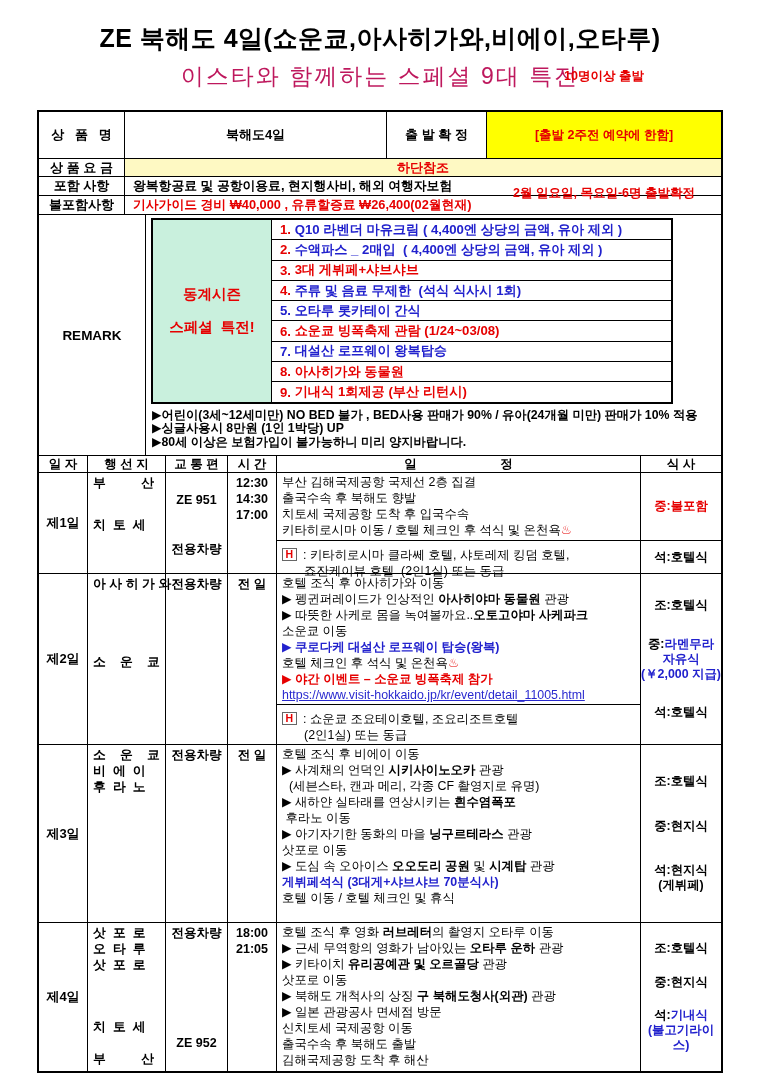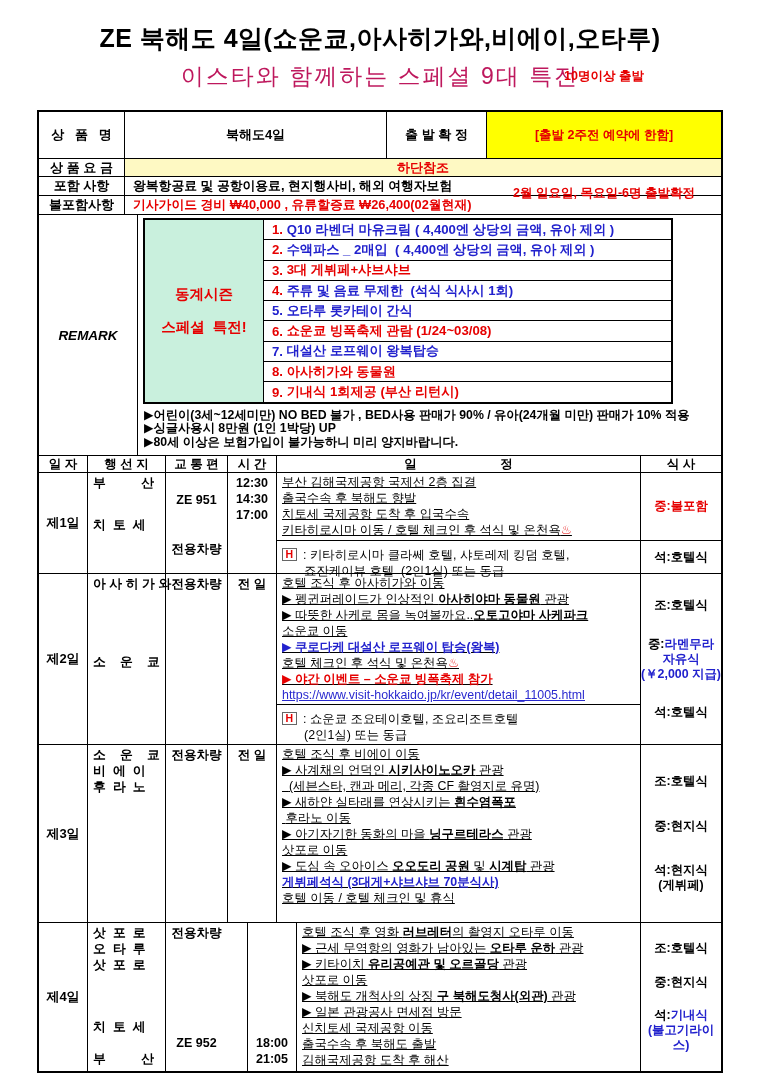--- a/index.html
+++ b/index.html
@@ -18,21 +18,21 @@
   .w-pname{width:262px;flex:none;font-weight:bold;font-size:13px;}
   .w-dep{width:100px;flex:none;}
   .yellow{flex:1;background:#ffff00;flex-direction:column;justify-content:center;}
   .yellow div{color:#e60000;font-weight:bold;font-size:12.5px;line-height:14.5px;}
   .r2{height:17px;}
   .lavender{flex:1;background:#fef9c3;color:#e60000;font-weight:bold;font-size:13px;}
   .r3,.r4{height:18px;}
   .incl{flex:1;justify-content:flex-start;padding-left:8px;font-weight:bold;font-size:12.8px;}
   .excl{flex:1;justify-content:flex-start;padding-left:8px;font-weight:bold;font-size:12.8px;color:#e60000;}
   .remarkrow{display:flex;border-top:1px solid #000;height:240px;}
-  .remark-lbl{width:99px;flex:none;border-right:1px solid #000;display:flex;align-items:center;justify-content:center;font-weight:bold;font-size:13.5px;box-sizing:border-box;font-style:italic;}
+  .remark-lbl{width:107px;flex:none;border-right:1px solid #000;display:flex;align-items:center;justify-content:center;font-weight:bold;font-size:13.5px;box-sizing:border-box;}
   .remark-content{flex:1;display:flex;flex-direction:column;box-sizing:border-box;}
   .special-box{margin:3px 48px 2px 5px;border:2px solid #000;display:flex;box-sizing:border-box;}
   .green{width:118px;flex:none;background:#c9f0dd;display:flex;flex-direction:column;align-items:center;justify-content:center;gap:14px;}
   .green div{color:#e60000;font-weight:bold;font-size:14.5px;white-space:pre;}
   .slist{flex:1;display:flex;flex-direction:column;border-left:1px solid #000;}
   .sitem{border-top:1px solid #000;height:19.3px;display:flex;align-items:center;padding-left:8px;font-size:13.2px;font-weight:bold;white-space:pre;}
   .sitem:first-child{border-top:none;}
   .notes{padding:3px 2px 0 6px;}
   .note{font-size:12.3px;font-weight:bold;line-height:13.8px;white-space:pre;}
   .ithead{display:flex;border-top:1px solid #000;height:16px;}
@@ -42,21 +42,21 @@
   .col{box-sizing:border-box;border-left:1px solid #000;display:flex;flex-direction:column;}
   .col:first-child{border-left:none;}
   .c-day{justify-content:center;align-items:center;font-weight:600;font-size:13px;}
   .c-dest{padding:2px 5px;font-weight:600;font-size:12.8px;}
   .dl{white-space:pre;line-height:16px;}
   .c-trans{padding:2px 0;align-items:center;font-weight:600;font-size:12.5px;}
   .tl{line-height:16px;white-space:pre;}
   .c-time{padding:2px 0;align-items:center;font-weight:600;font-size:12.5px;}
   .ti{line-height:16px;}
   .c-sched{padding:0;}
-  .sched-main{flex:1;padding:1px 0 1px 5px;text-decoration:underline;}
+  .sched-main{flex:1;padding:1px 0 1px 5px;}
   .sl{font-size:12.4px;line-height:16px;white-space:pre-wrap;}
   .hotel{border-top:1px solid #000;padding:7px 0 1px 5px;}
   .hl{font-size:12.4px;line-height:15.5px;white-space:pre;}
   .hl .ind{display:inline-block;width:22px;}
   .hbox{display:inline-block;border:1px solid #666;color:#e60000;font-weight:bold;font-size:10.5px;line-height:11px;padding:0 2.5px;margin-right:3px;vertical-align:1px;}
   .c-meal{font-size:12.4px;font-weight:600;align-items:center;text-align:center;}
   .meal-groups{flex:1;display:flex;flex-direction:column;justify-content:space-evenly;align-items:center;width:100%;}
   .mg div{line-height:15px;}
   .meal-upper{flex:1;display:flex;align-items:center;justify-content:center;width:100%;}
   .meal-lower{border-top:1px solid #000;width:100%;box-sizing:border-box;display:flex;align-items:center;justify-content:center;}
@@ -72,21 +72,21 @@
   .d2{min-height:158px;}
   .d2 .dl:nth-child(2){margin-top:62px;}
   .d3{min-height:177px;}
   .d3 .dl:nth-child(3){}
   .d4{min-height:148px;}
   .d4 .c-dest{padding-bottom:4px;}
   .d4 .dl:nth-child(4){margin-top:auto;}
   .d4 .dl:nth-child(5){margin-top:16px;}
   .d4 .c-trans{padding-bottom:20px;}
   .d4 .c-trans .tl:nth-child(2){margin-top:auto;}
-  .d4 .c-time{justify-content:flex-end;padding-bottom:4px;margin-left:20px;}
+  .d4 .c-time{padding-bottom:4px;}
 </style>
 </head>
 <body>
 
 <div class="hdr">
   <div class="title">ZE 북해도 4일(쇼운쿄,아사히가와,비에이,오타루)</div>
   <div class="subtitle">이스타와 함께하는 스페셜 9대 특전</div>
 </div>
 
 <div class="doc">

